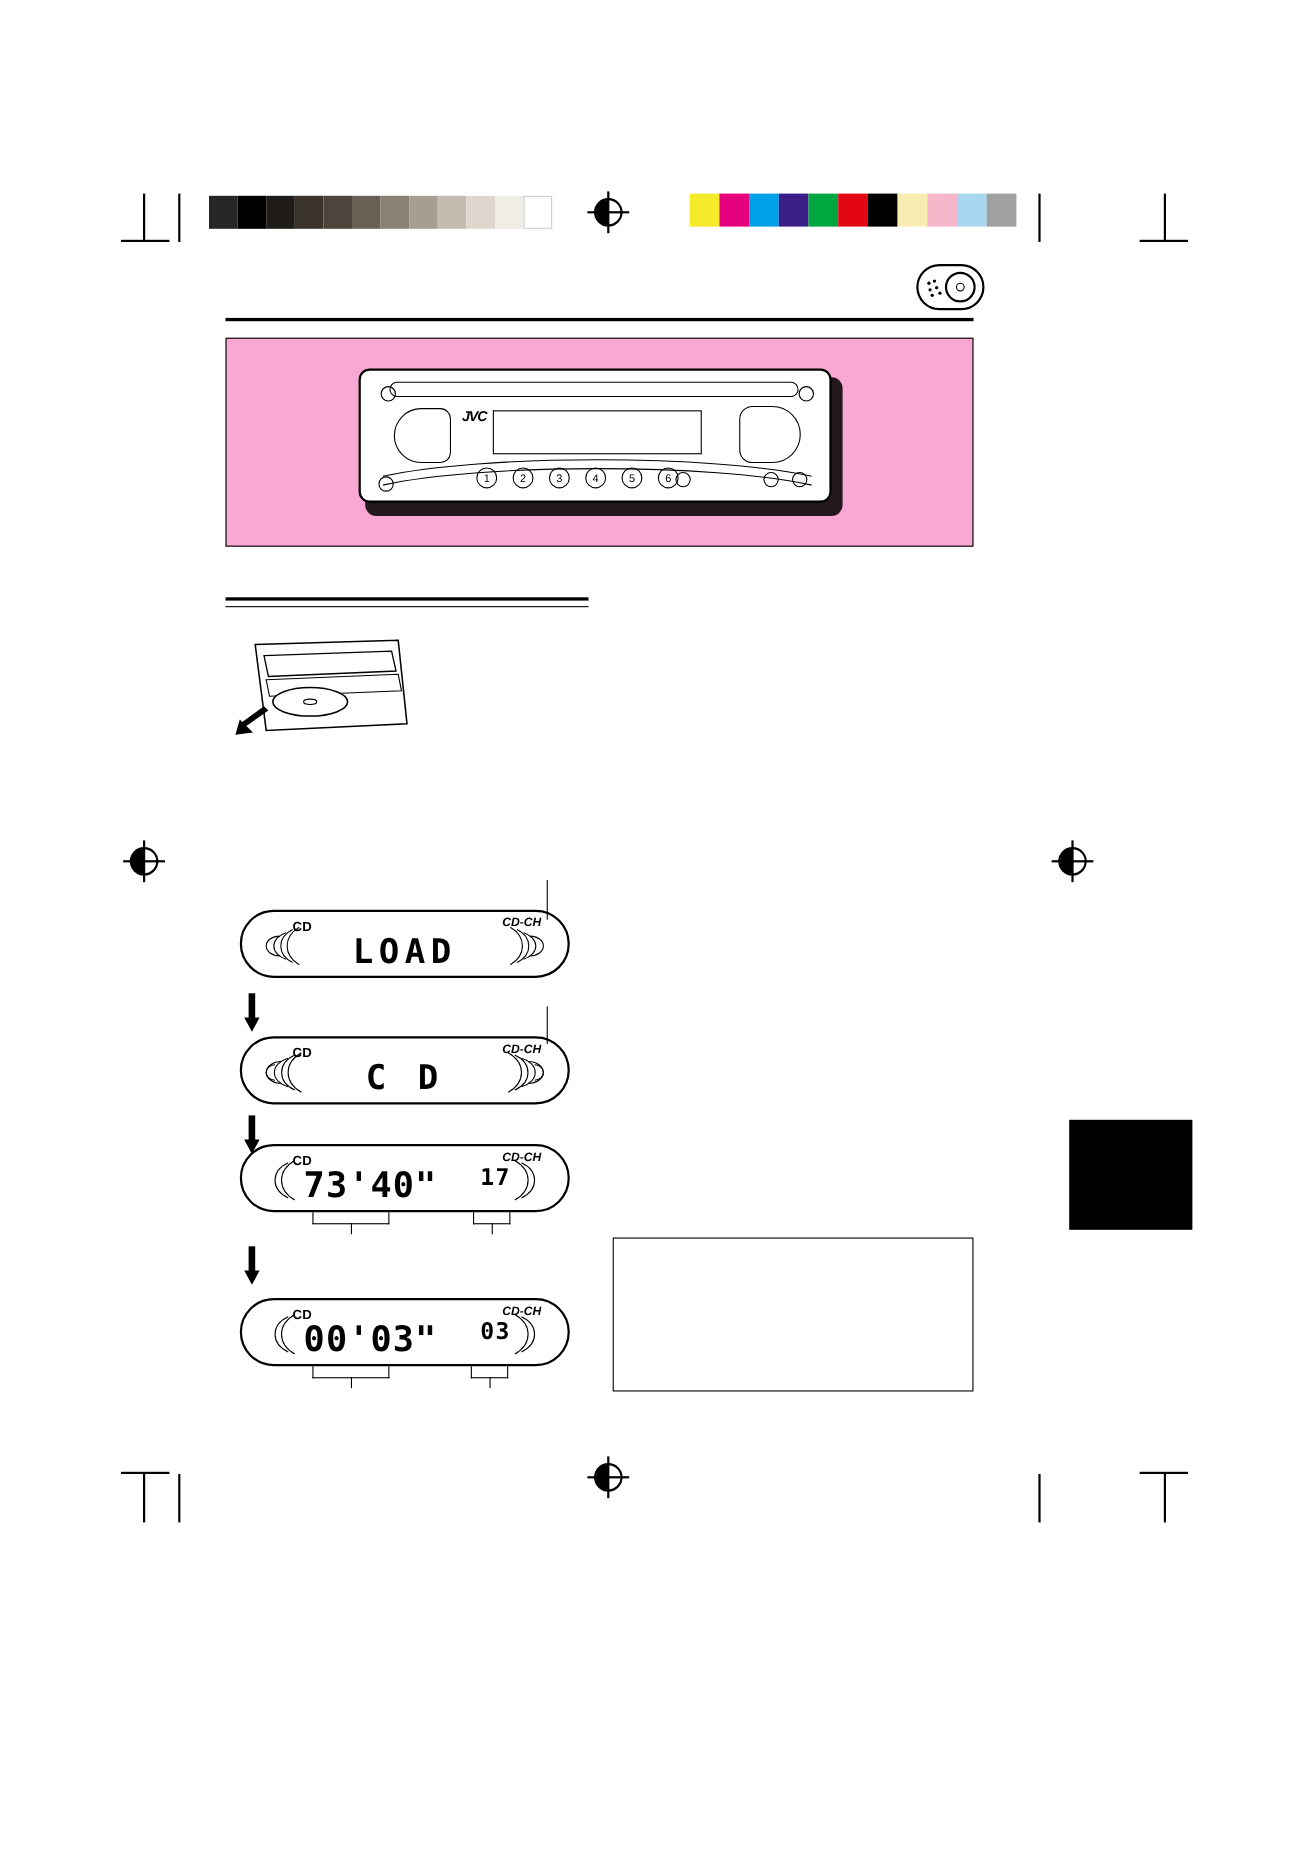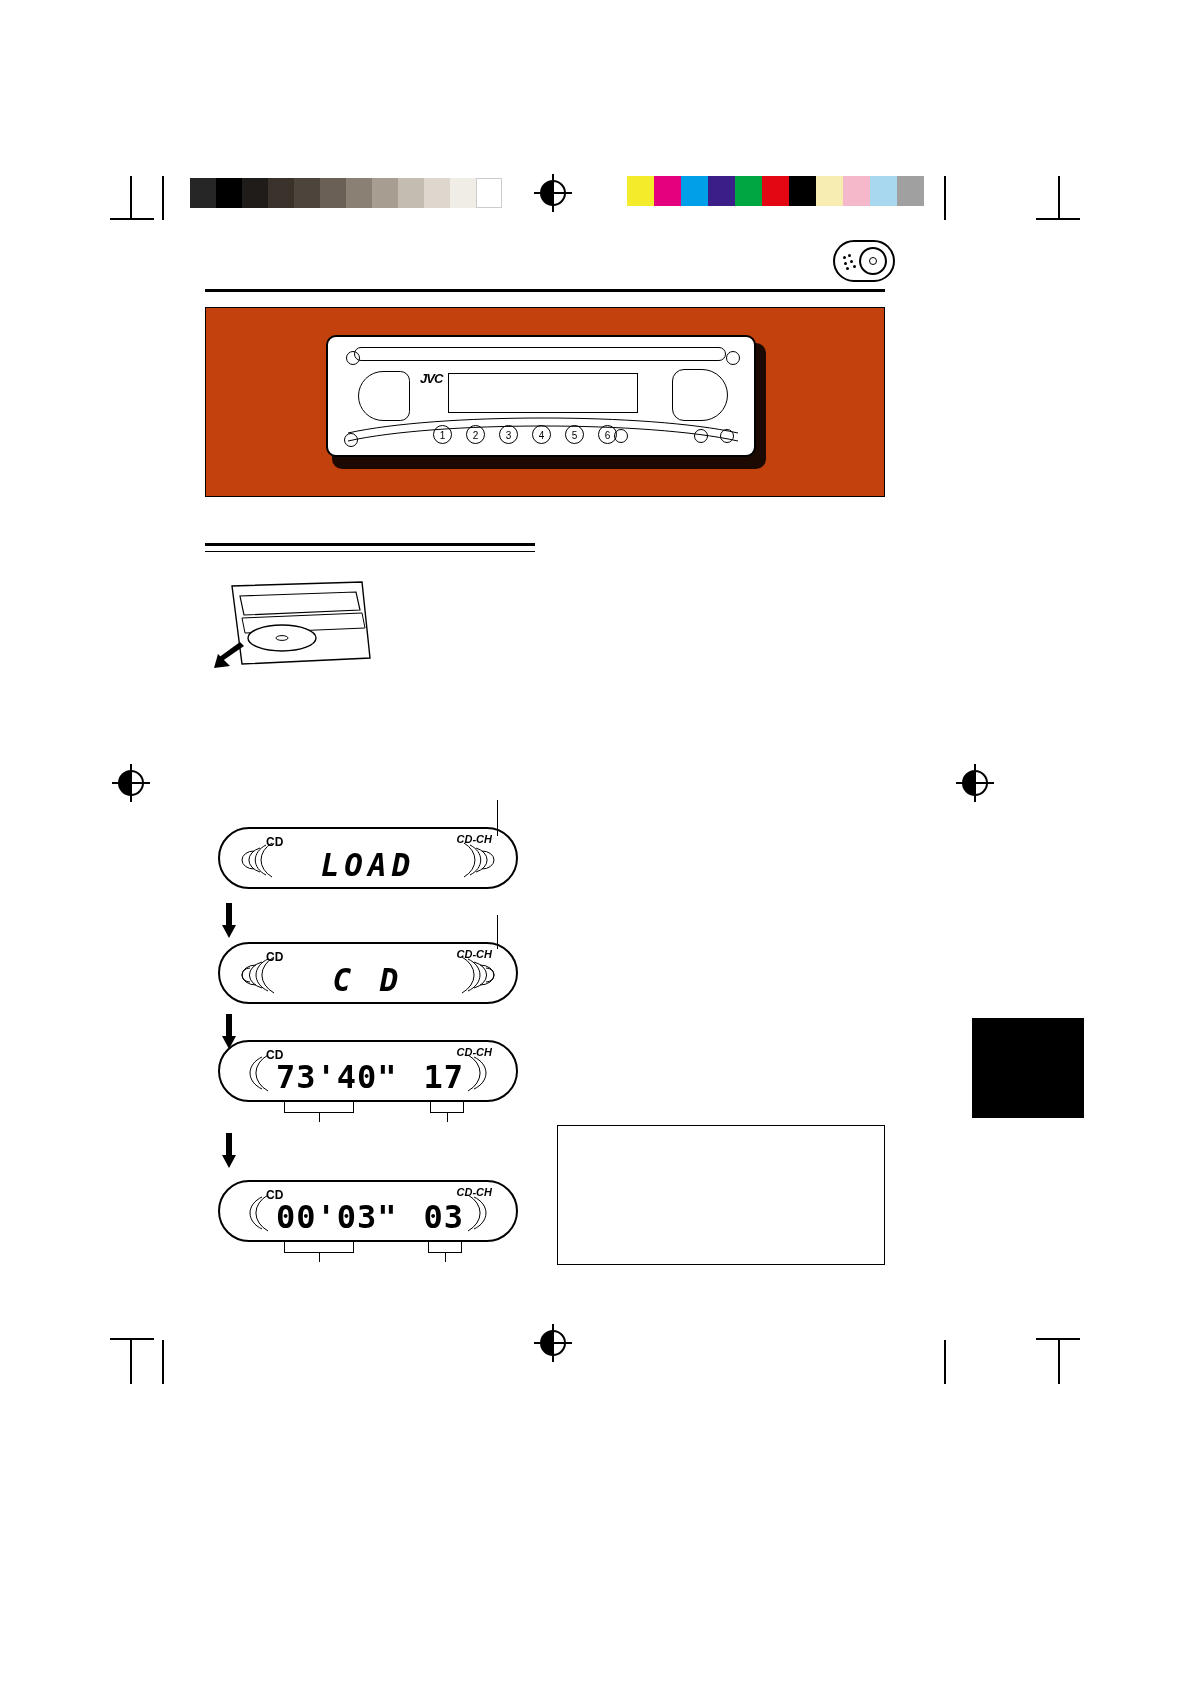--- a/index.html
+++ b/index.html
@@ -124,21 +124,21 @@
   }
 
   
   .unit-box {
     position: absolute;
     left: 205px;
     top: 307px;
     width: 680px;
     height: 190px;
     border: 1px solid #000;
-    background: #c2410c;
+    background: #f9a8d4;
     box-sizing: border-box;
   }
 
   .faceplate {
     position: absolute;
     left: 120px;
     top: 27px;
     width: 440px;
     height: 130px;
   }
@@ -289,37 +289,36 @@
   .lcd .main-text {
     position: absolute;
     left: 0;
     right: 0;
     top: 18px;
     text-align: center;
     font-family: "DejaVu Sans Mono", monospace;
     font-size: 31px;
     font-weight: bold;
     letter-spacing: 5px;
-    font-style: italic;
   }
   .lcd .left-text {
     position: absolute;
     left: 56px;
     top: 16px;
     font-family: "DejaVu Sans Mono", monospace;
     font-size: 32px;
     font-weight: bold;
     letter-spacing: 1px;
   }
   .lcd .right-text {
     position: absolute;
     right: 52px;
     top: 16px;
     font-family: "DejaVu Sans Mono", monospace;
-    font-size: 32px;
+    font-size: 21px;
     font-weight: bold;
     letter-spacing: 1px;
   }
   .fan {
     position: absolute;
     top: 12px;
     width: 40px;
     height: 38px;
     overflow: hidden;
   }

